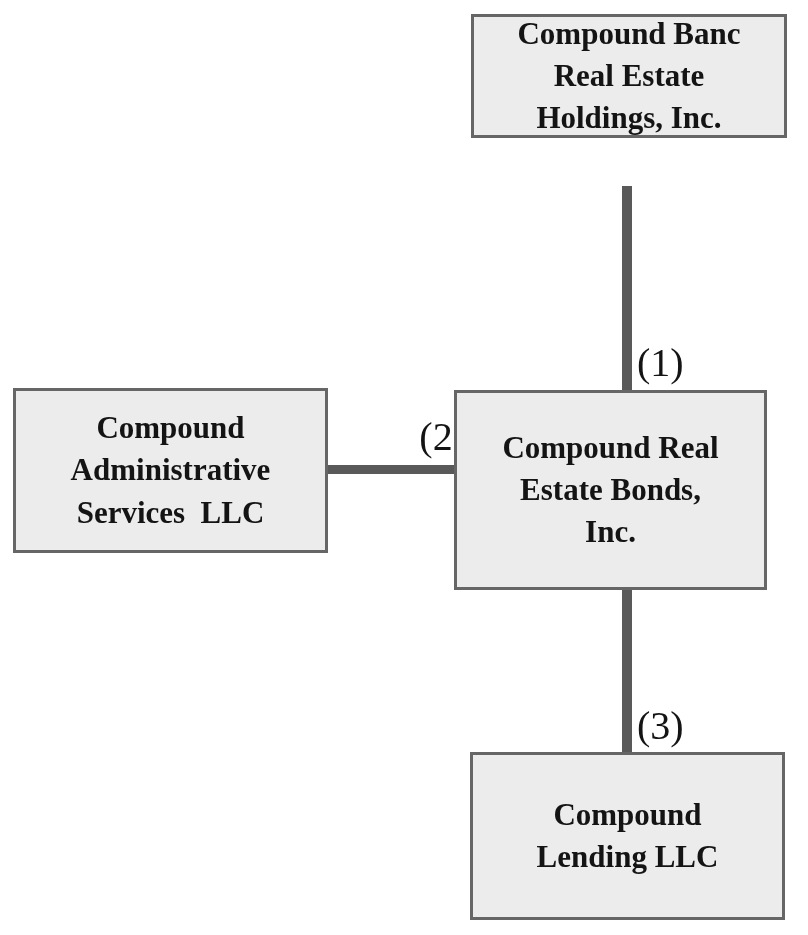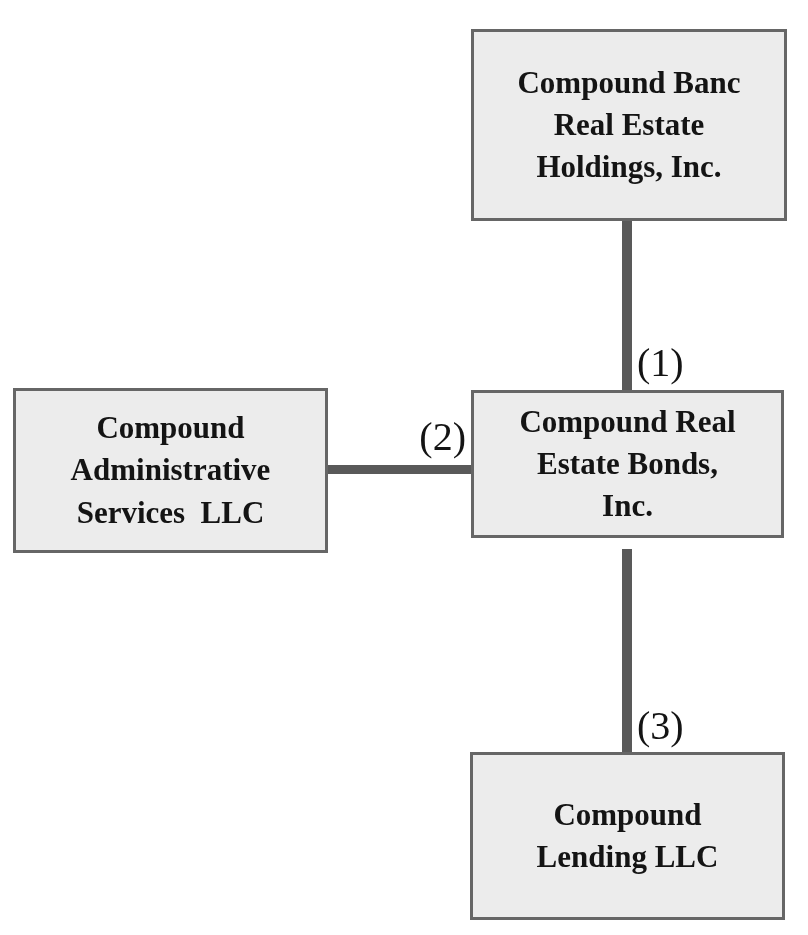--- a/index.html
+++ b/index.html
@@ -43,23 +43,23 @@
     position: absolute;
     background: var(--line-color);
   }
   .edge-label {
     position: absolute;
     font-size: 40px;
     line-height: 1;
     font-weight: normal;
   }
   
-  #node-holdings { left: 471px; top: 29px;  width: 316px; height: 192px; }
+  #node-holdings { left: 471px; top: 14px;  width: 316px; height: 124px; }
   #node-admin    { left: 13px;  top: 388px; width: 315px; height: 165px; }
-  #node-bonds    { left: 471px; top: 390px; width: 313px; height: 148px; }
+  #node-bonds    { left: 454px; top: 390px; width: 313px; height: 200px; }
   #node-lending  { left: 470px; top: 752px; width: 315px; height: 168px; }
 
   #conn-1 { left: 622px; top: 186px; width: 10px;  height: 206px; }
   #conn-2 { left: 327px; top: 465px; width: 146px; height: 9px;  }
   #conn-3 { left: 622px; top: 549px; width: 10px;  height: 205px; }
 
   #label-1 { left: 637px; top: 343px; }
   #label-2 { left: 400px; top: 417px; width: 66px; text-align: right; }
   #label-3 { left: 637px; top: 706px; }
 </style>

